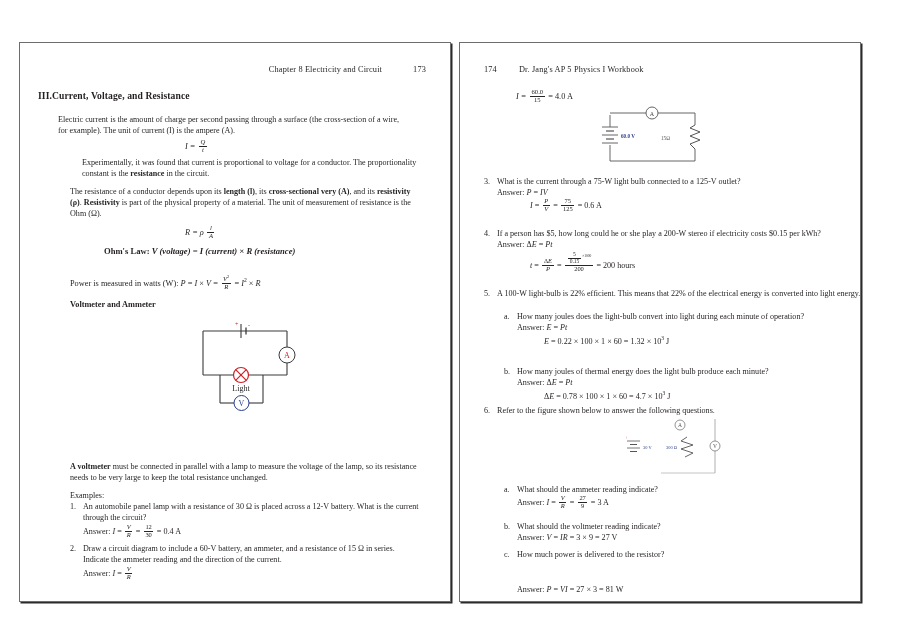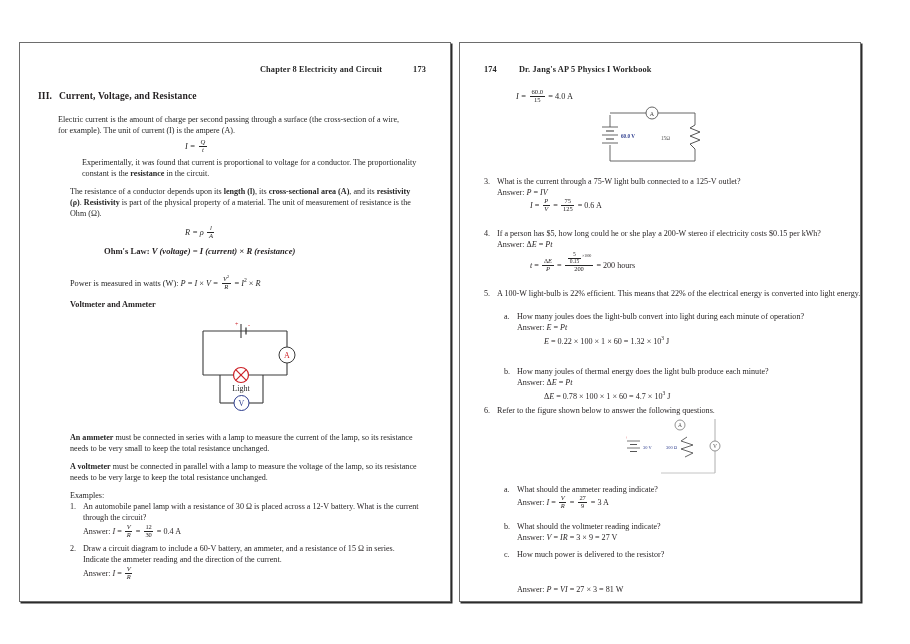--- a/index.html
+++ b/index.html
@@ -34,21 +34,20 @@
 
   .page-inner { position: relative; width: 100%; height: 100%; }
 
   
   .runhead {
     position: absolute;
     font-size: 8.3px;
     letter-spacing: 0.15px;
     white-space: nowrap;
     color: #262626;
-    font-weight: bold;
   }
   .runhead-left  { top: 22px; right: 24px; }
   .runhead-right { top: 22px; left: 24px; }
   .runhead .chap  { margin-right: 9px; }
   .runhead .folio-r { margin-left: 22px; }
   .runhead .folio-l { margin-right: 22px; }
 
   
   .blk {
     position: absolute;
@@ -57,21 +56,21 @@
     text-align: left;
     color: #262626;
   }
   .sec-head {
     position: absolute;
     font-weight: bold;
     font-size: 9.6px;
     letter-spacing: 0.1px;
     white-space: nowrap;
   }
-  .sec-head .numeral { margin-right: 7px; }
+  .sec-head .numeral { }
 
   b, .bold { font-weight: bold; }
   i, .ital { font-style: italic; }
 
   
   .math {
     position: absolute;
     font-style: italic;
     font-size: 8.3px;
     white-space: nowrap;
@@ -141,21 +140,21 @@
     </div>
 
     <div class="blk" style="top:71px; left:38px; width:350px;">Electric current is the amount of charge per second passing through a surface (the cross-section of a wire, for example). The unit of current (I) is the ampere (A).</div>
 
     <div class="math" style="top:96px; left:165px;">
       I =&nbsp;<span class="frac"><span class="num">Q</span><span class="den">t</span></span>
     </div>
 
     <div class="blk" style="top:114px; left:62px; width:350px;">Experimentally, it was found that current is proportional to voltage for a conductor. The proportionality constant is the <b>resistance</b> in the circuit.</div>
 
-    <div class="blk" style="top:143px; left:50px; width:350px;"><span>The resistance of a conductor depends upon its </span><b>length (l)</b><span>, its </span><b>cross-sectional area (A)</b><span>, and its </span><b>resistivity (ρ)</b><span>. </span><b>Resistivity</b><span> is part of the physical property of a material. The unit of measurement of resistance is the Ohm (Ω).</span></div>
+    <div class="blk" style="top:143px; left:50px; width:350px;"><span>The resistance of a conductor depends upon its </span><b>length (l)</b><span>, its </span><b>cross-sectional very (A)</b><span>, and its </span><b>resistivity (ρ)</b><span>. </span><b>Resistivity</b><span> is part of the physical property of a material. The unit of measurement of resistance is the Ohm (Ω).</span></div>
 
     <div class="math" style="top:182px; left:165px;">
       R = ρ&nbsp;<span class="frac"><span class="num">l</span><span class="den">A</span></span>
     </div>
 
     <div class="ohmlaw" style="top:203px; left:84px;">
       <span>Ohm's Law:</span>
       <span class="it">V (voltage)  =  I (current) × R (resistance)</span>
     </div>
 
@@ -190,21 +189,20 @@
         <line x1="88" y1="60" x2="88" y2="88" stroke="#3a3a3a" stroke-width="1.1"></line>
         <line x1="45" y1="88" x2="59" y2="88" stroke="#3a3a3a" stroke-width="1.1"></line>
         <line x1="74" y1="88" x2="88" y2="88" stroke="#3a3a3a" stroke-width="1.1"></line>
         <circle cx="66.5" cy="88" r="7.5" fill="#ffffff" stroke="#2a3a8c" stroke-width="1"></circle>
         <text x="66.5" y="91.2" text-anchor="middle" font-family="'Liberation Serif',serif" font-size="8" fill="#2a3a8c">V</text>
 
         <text x="66" y="76" text-anchor="middle" font-family="'Liberation Serif',serif" font-size="8" fill="#262626">Light</text>
       </svg>
     </div>
 
-    <div class="blk" style="top:389px; left:50px; width:350px;"><b>An ammeter</b><span> must be connected in series with a lamp to measure the current of the lamp, so its resistance needs to be very small to keep the total resistance unchanged.</span></div>
 
     <div class="blk" style="top:418px; left:50px; width:350px;"><b>A voltmeter</b><span> must be connected in parallel with a lamp to measure the voltage of the lamp, so its resistance needs to be very large to keep the total resistance unchanged.</span></div>
 
     <div class="blk" style="top:447px; left:50px;">Examples:</div>
 
     <div class="item" style="top:458px; left:50px; width:352px;">
       <span class="lbl">1.</span>
       <span class="body">An automobile panel lamp with a resistance of 30 Ω is placed across a 12-V battery. What is the current through the circuit?</span>
       <span class="body" style="display:block; margin-top:1px;">
         <span>Answer:</span>

